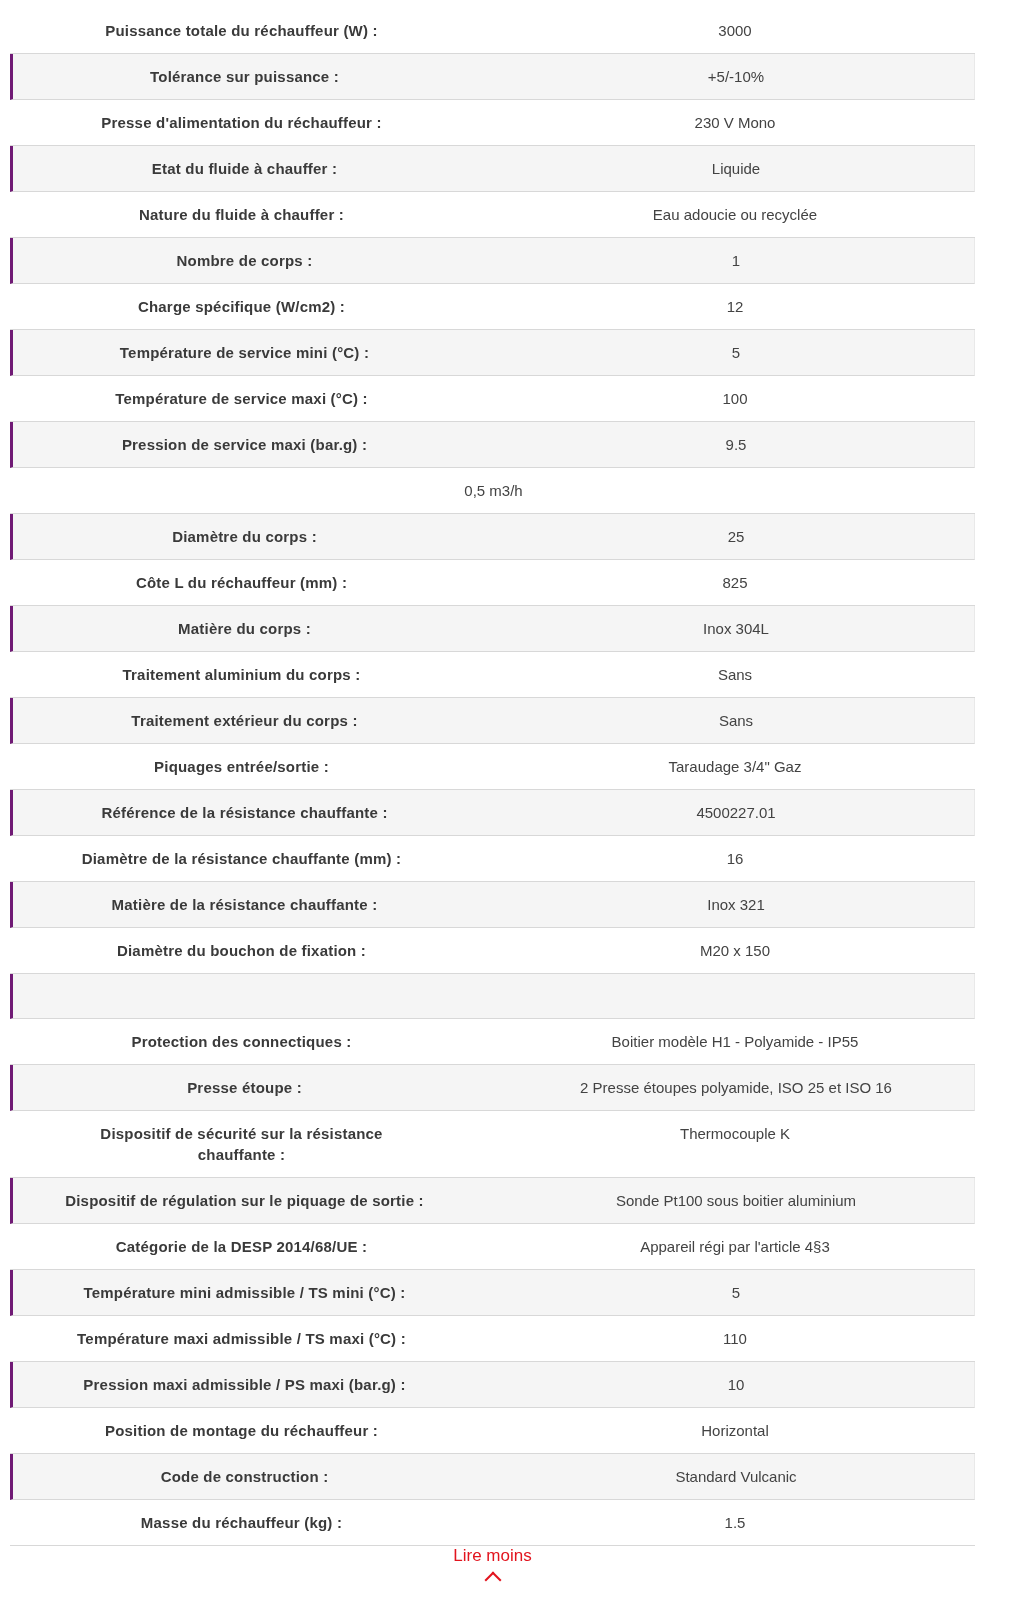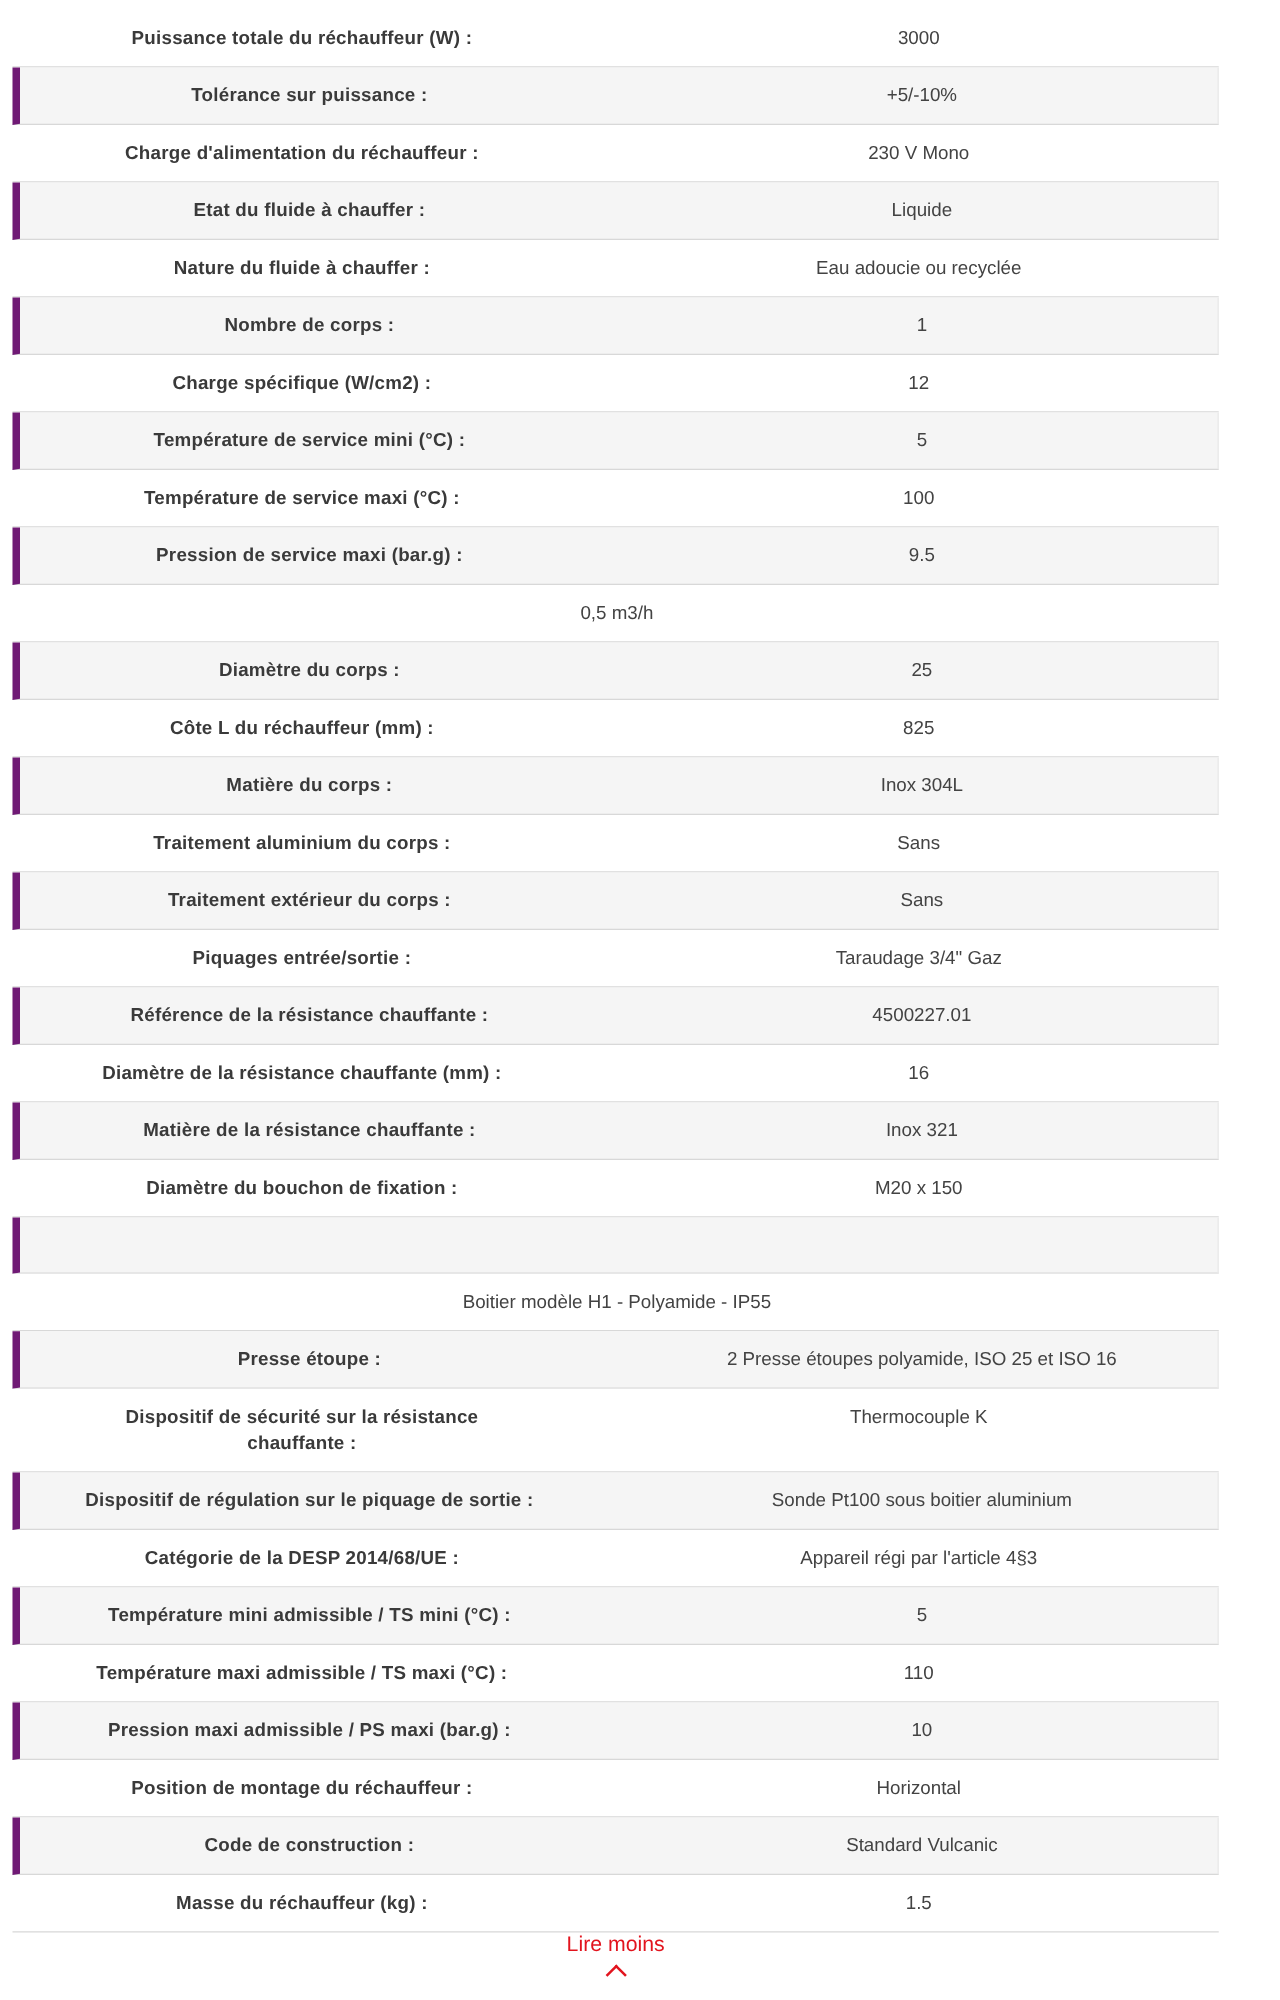--- a/index.html
+++ b/index.html
@@ -23,21 +23,21 @@
     display: flex;
     align-items: flex-start;
     box-sizing: border-box;
     min-height: 45px;
     padding: 12px 0;
     border-bottom: 1px solid var(--row-border, #d8d8d8);
     background: #ffffff;
   }
   .spec-row.alt {
     background: var(--alt-row-bg, #f5f5f5);
-    border-left: 6px solid #701a75;
+    border-left: 3px solid #701a75;
     border-right: 1px solid #e9e9e9;
   }
   .spec-label {
     box-sizing: border-box;
     flex: 0 0 483px;
     width: 483px;
     padding-left: 50px;
     padding-right: 70px;
     font-size: 15px;
     line-height: 21px;
@@ -89,21 +89,21 @@
     <div class="spec-label">Puissance totale du réchauffeur (W) :</div>
     <div class="spec-value">3000</div>
   </div>
 
   <div class="spec-row alt">
     <div class="spec-label">Tolérance sur puissance :</div>
     <div class="spec-value">+5/-10%</div>
   </div>
 
   <div class="spec-row">
-    <div class="spec-label">Charge d'alimentation du réchauffeur :</div>
+    <div class="spec-label">Presse d'alimentation du réchauffeur :</div>
     <div class="spec-value">230 V Mono</div>
   </div>
 
   <div class="spec-row alt">
     <div class="spec-label">Etat du fluide à chauffer :</div>
     <div class="spec-value">Liquide</div>
   </div>
 
   <div class="spec-row">
     <div class="spec-label">Nature du fluide à chauffer :</div>
@@ -186,20 +186,21 @@
 
   <div class="spec-row">
     <div class="spec-label">Diamètre du bouchon de fixation :</div>
     <div class="spec-value">M20 x 150</div>
   </div>
 
   <div class="spec-row alt">
   </div>
 
   <div class="spec-row">
+    <div class="spec-label">Protection des connectiques :</div>
     <div class="spec-value">Boitier modèle H1 - Polyamide - IP55</div>
   </div>
 
   <div class="spec-row alt">
     <div class="spec-label">Presse étoupe :</div>
     <div class="spec-value">2 Presse étoupes polyamide, ISO 25 et ISO 16</div>
   </div>
 
   <div class="spec-row">
     <div class="spec-label">Dispositif de sécurité sur la résistance chauffante :</div>

